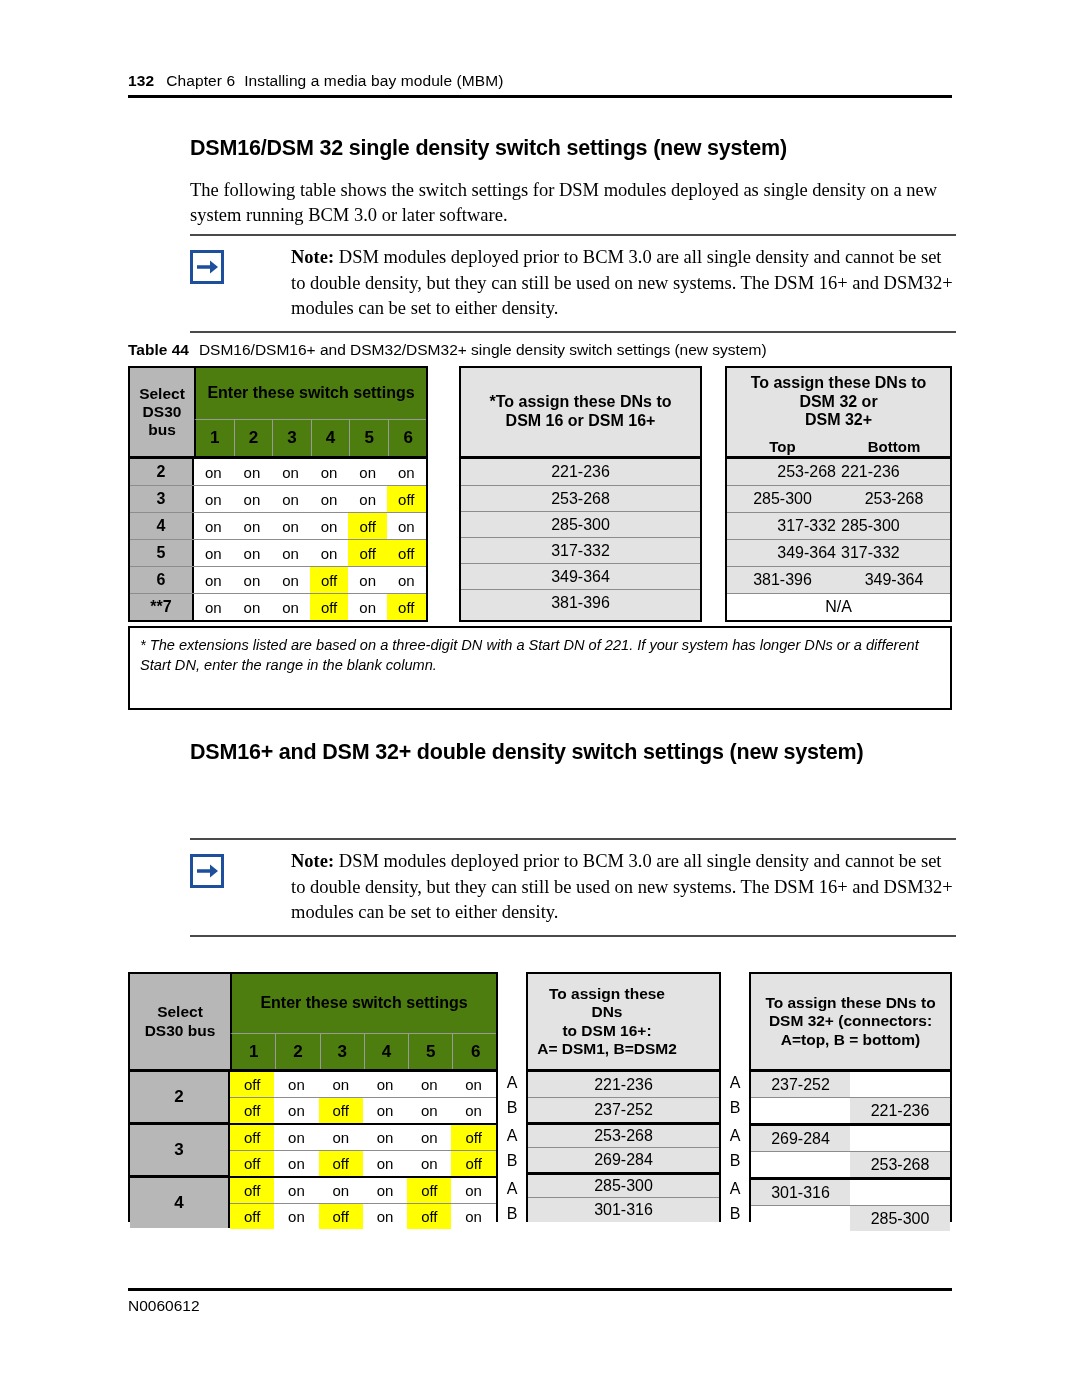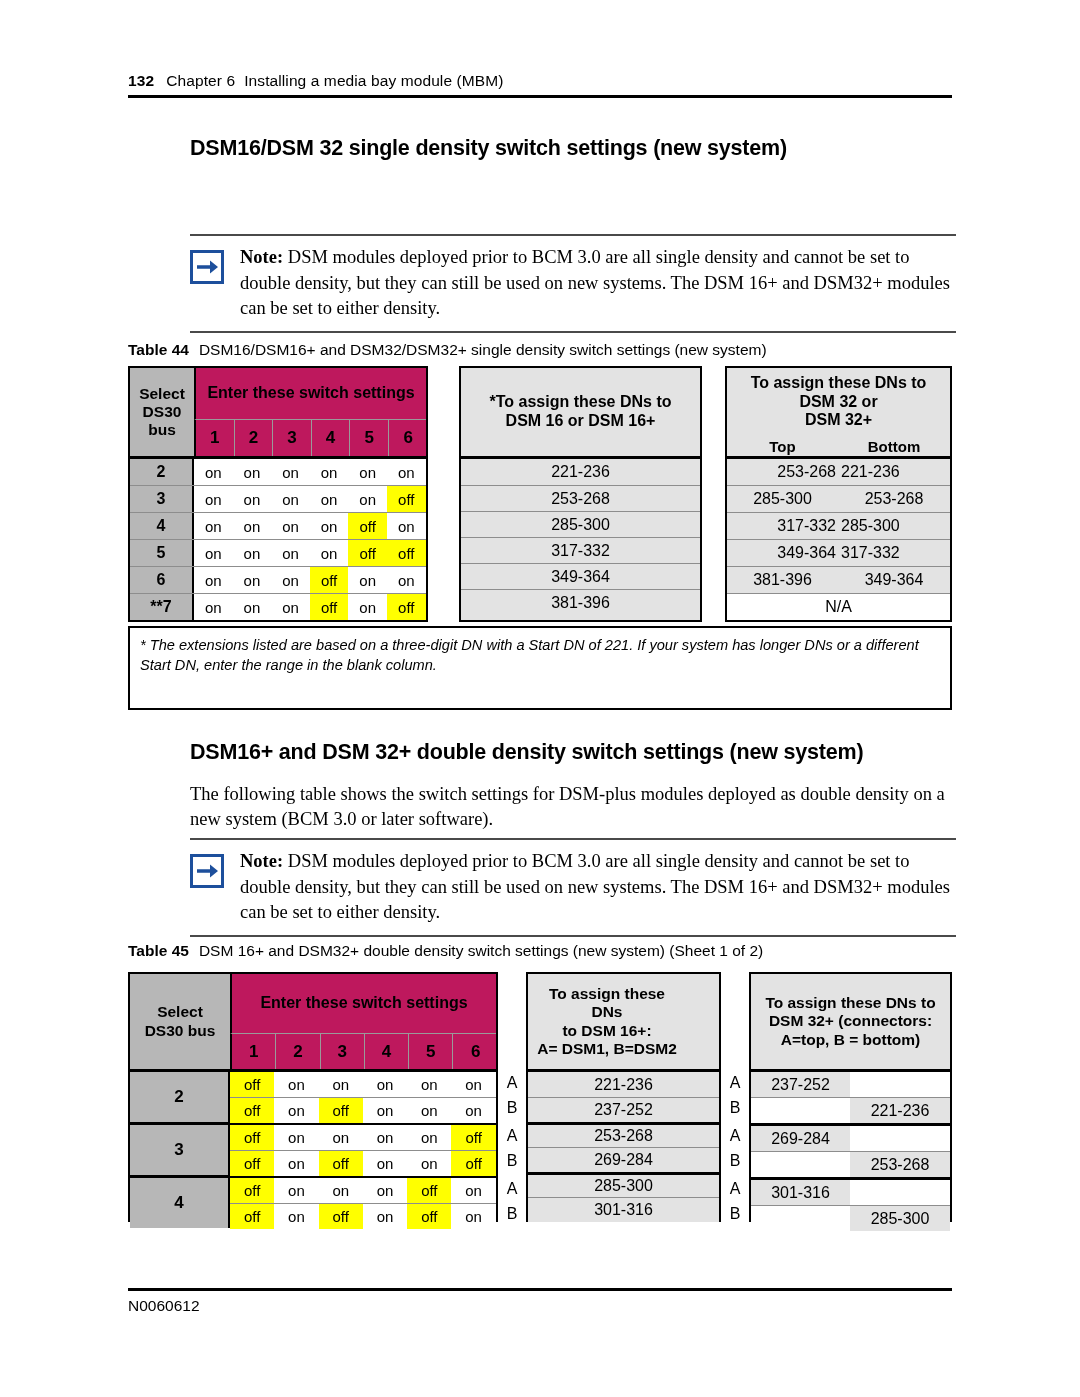--- a/index.html
+++ b/index.html
@@ -55,21 +55,21 @@
   .note-body{ position:relative; padding:9px 0 9px 0; }
   .note-icon{
     position:absolute; left:0px; top:14px;
     width:34px; height:34px;
     border:3px solid #1d4f9c;
     background:#ffffff;
     box-sizing:border-box;
   }
   .note-icon svg{ display:block; }
   .note-text{
-    margin-left:50px;
+    margin-left:101px;
     font-family:"Liberation Serif", serif;
     font-size:18.5px;
     line-height:25.5px;
   }
   .note-text b{ font-weight:bold; }
 
   
   .tcap{
     position:absolute;
     font-family:"Liberation Sans", sans-serif;
@@ -77,21 +77,21 @@
     white-space:nowrap;
   }
   .tcap b{ font-weight:bold; margin-right:10px; }
 
   
   .tblock{ position:absolute; }
   .grp{
     position:absolute;
     border:2px solid #000;
     box-sizing:border-box;
-    background:#be185d;
+    background:#4d7c0f;
   }
   .gh{
     font-family:"Liberation Sans", sans-serif;
     font-weight:bold;
     text-align:center;
     box-sizing:border-box;
     display:flex;
     align-items:center;
     justify-content:center;
     flex-direction:column;
@@ -139,20 +139,21 @@
 
 <div class="page">
 
   <div class="run-head">
     <span class="pg">132</span><span class="ch">Chapter 6</span><span>Installing a media bay module (MBM)</span>
   </div>
   <div class="rule-top"></div>
 
   <div class="h1" style="left:190px; top:136px;">DSM16/DSM 32 single density switch settings (new system)</div>
 
+  <div class="para" style="left:190px; top:178px; width:766px;">The following table shows the switch settings for DSM modules deployed as single density on a new system running BCM 3.0 or later software.</div>
 
   <div class="note-wrap" style="left:190px; top:234px; width:766px;">
     <div class="note-rule"></div>
     <div class="note-body">
       <div class="note-icon">
         <svg width="28" height="28" viewBox="0 0 28 28">
           <path d="M4 12.3 L17 12.3 L17 7.4 L25 14 L17 20.6 L17 15.7 L4 15.7 Z" fill="#1d4f9c"></path>
         </svg>
       </div>
       <div class="note-text"><b>Note:</b><span> DSM modules deployed prior to BCM 3.0 are all single density and cannot be set to double density, but they can still be used on new systems. The DSM 16+ and DSM32+ modules can be set to either density.</span></div>
@@ -304,38 +305,34 @@
         </div>
     </div>
   </div>
 
   <div class="fnbox" style="left:128px; top:626px; width:824px; height:84px;">
     <p>* The extensions listed are based on a three-digit DN with a Start DN of 221. If your system has longer DNs or a different Start DN, enter the range in the blank column.</p>
   </div>
 
   <div class="h1" style="left:190px; top:740px;">DSM16+ and DSM 32+ double density switch settings (new system)</div>
 
-  <div class="para" style="left:190px; top:782px; width:766px;">The following table shows the switch settings for DSM-plus modules deployed as double density on a new system (BCM 3.0 or later software).</div>
 
   <div class="note-wrap" style="left:190px; top:838px; width:766px;">
     <div class="note-rule"></div>
     <div class="note-body">
       <div class="note-icon">
         <svg width="28" height="28" viewBox="0 0 28 28">
           <path d="M4 12.3 L17 12.3 L17 7.4 L25 14 L17 20.6 L17 15.7 L4 15.7 Z" fill="#1d4f9c"></path>
         </svg>
       </div>
       <div class="note-text"><b>Note:</b><span> DSM modules deployed prior to BCM 3.0 are all single density and cannot be set to double density, but they can still be used on new systems. The DSM 16+ and DSM32+ modules can be set to either density.</span></div>
     </div>
     <div class="note-rule"></div>
   </div>
 
-  <div class="tcap" style="left:128px; top:942px;">
-    <b>Table 45</b><span>DSM 16+ and DSM32+ double density switch settings (new system) (Sheet 1 of 2)</span>
-  </div>
 
   <div class="tblock" style="left:128px; top:972px;">
 
     <div class="grp" style="left:0px; top:0px; width:370px; height:250px;">
       <div class="gh dark" style="position:absolute; left:0; top:0; width:100px; height:95px; font-size:15.5px;">
         <span>Select</span>
         <span>DS30 bus</span>
       </div>
       <div class="gh" style="position:absolute; left:100px; top:0; width:266px; height:60px; font-size:16px; border-left:2px solid #000; border-bottom:1px solid #9a9a9a;">Enter these switch settings</div>
       <div style="position:absolute; left:100px; top:60px; width:266px; height:35px; display:flex; border-left:2px solid #000;">

